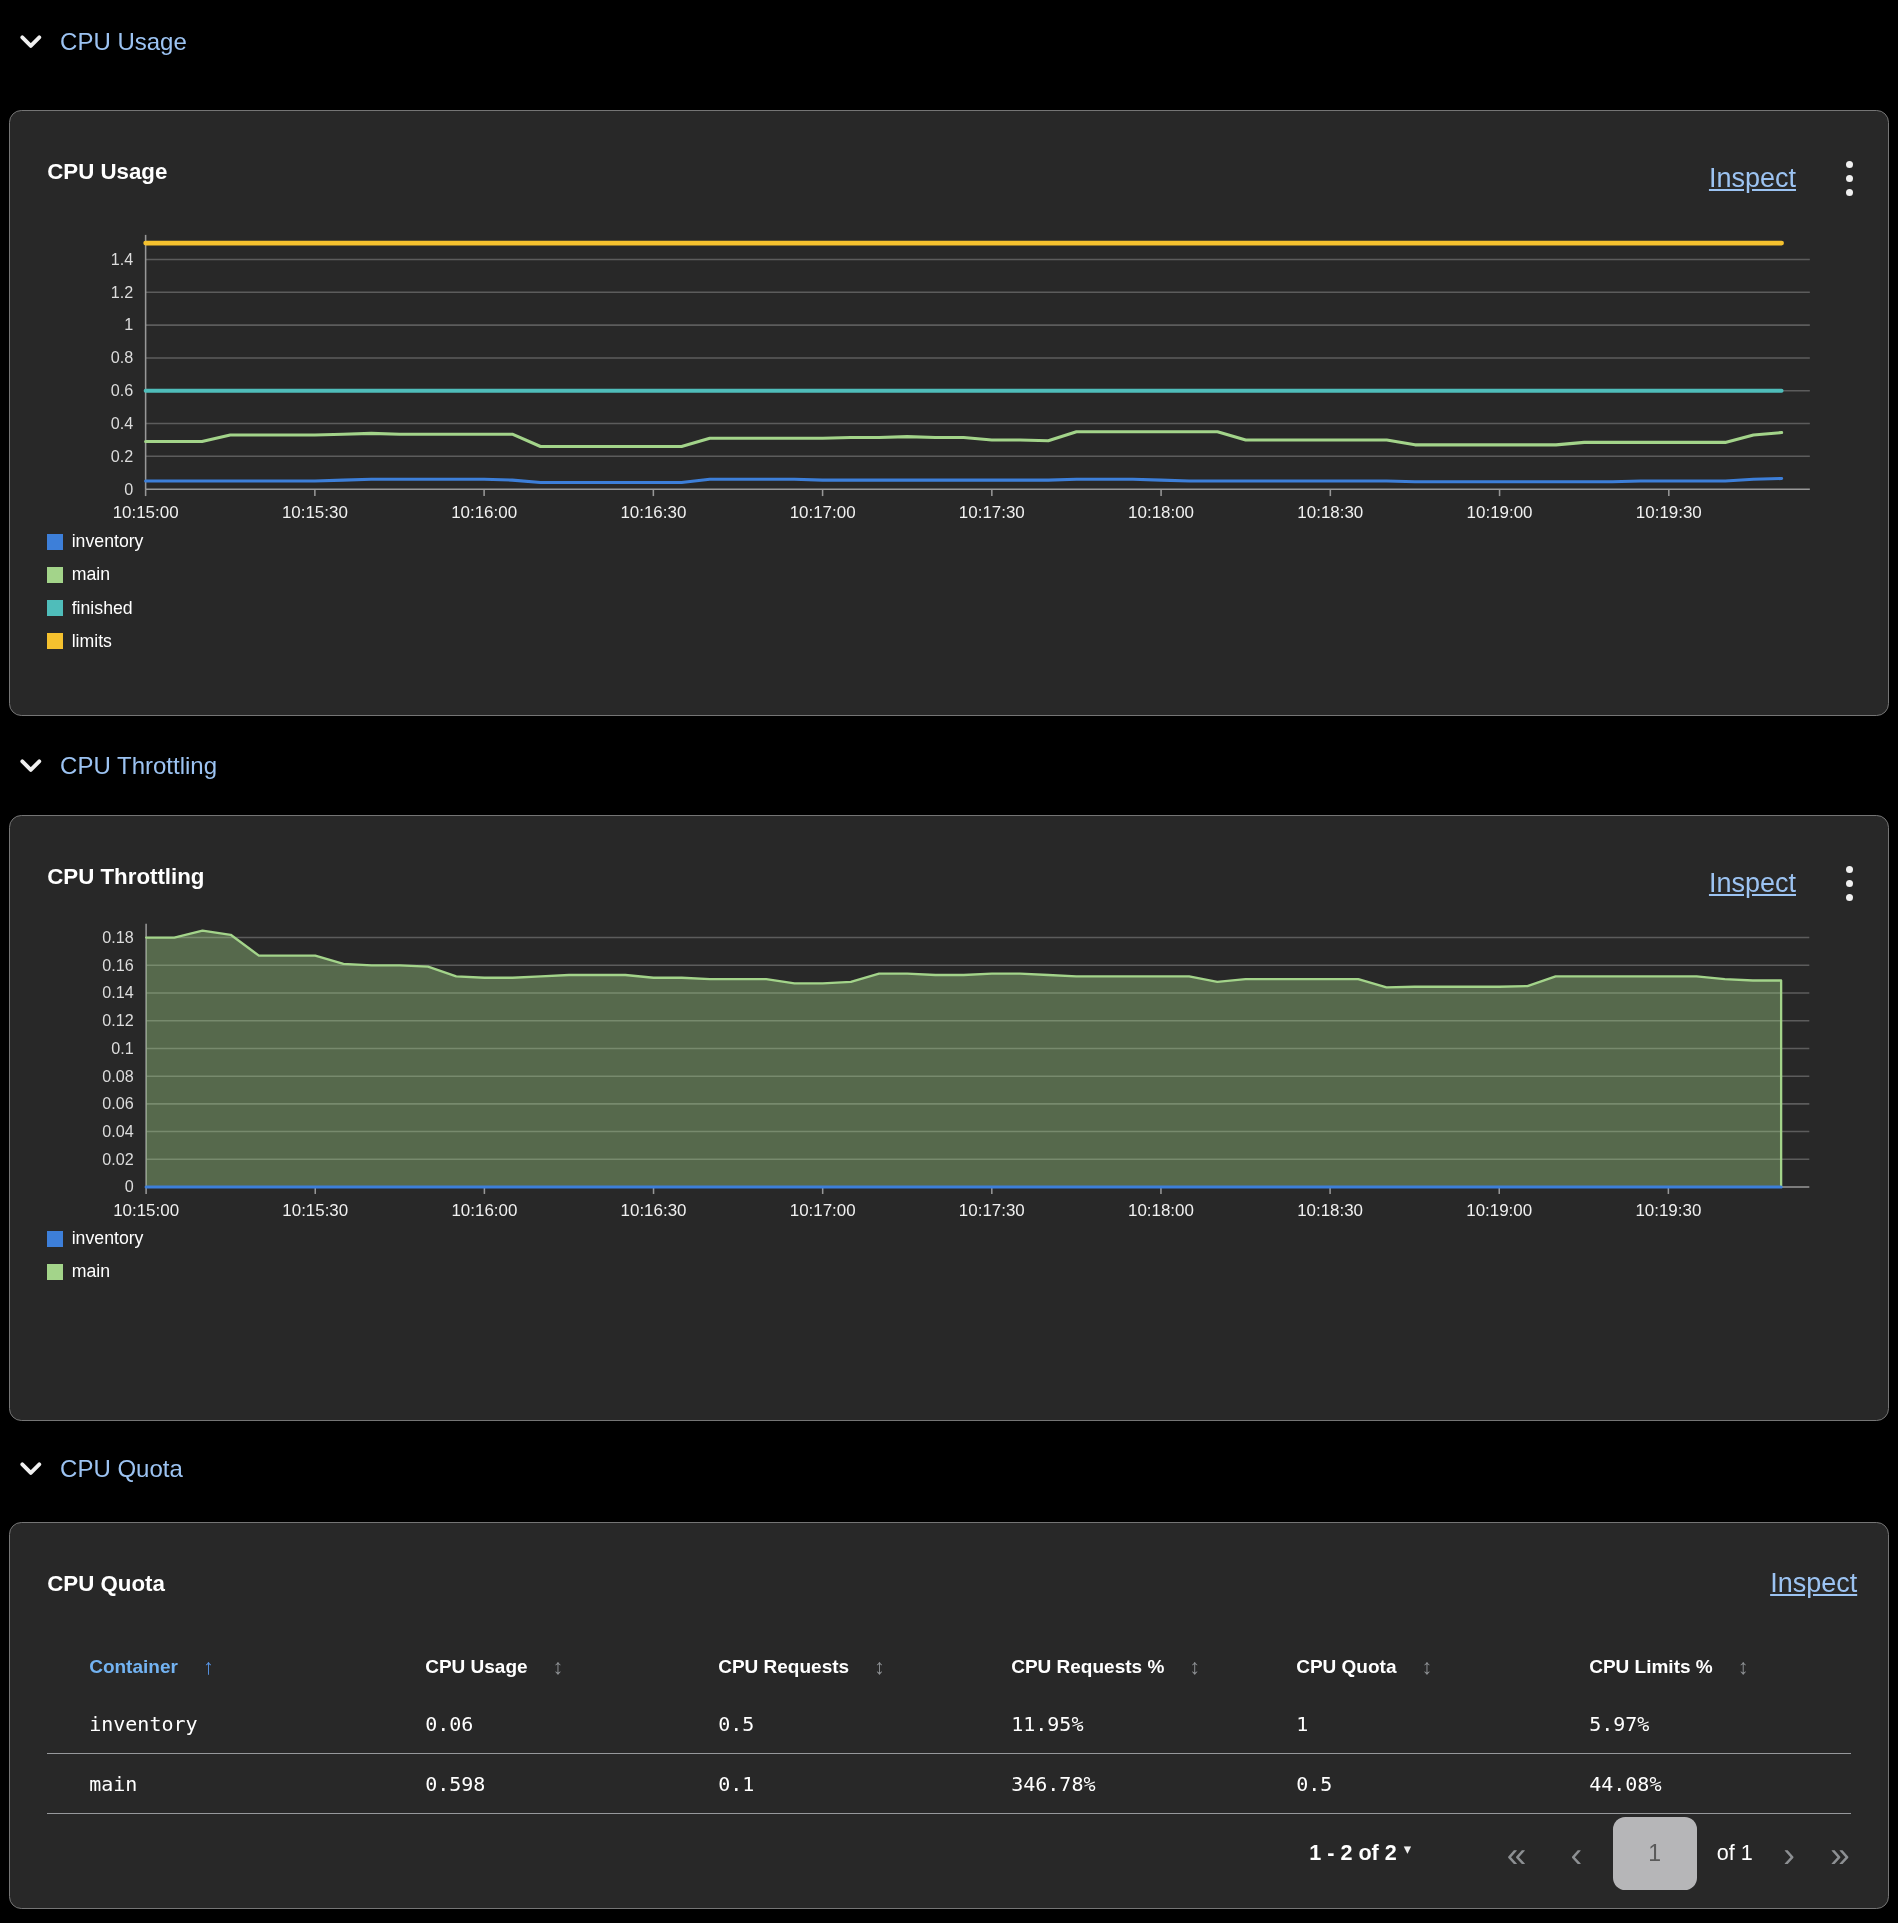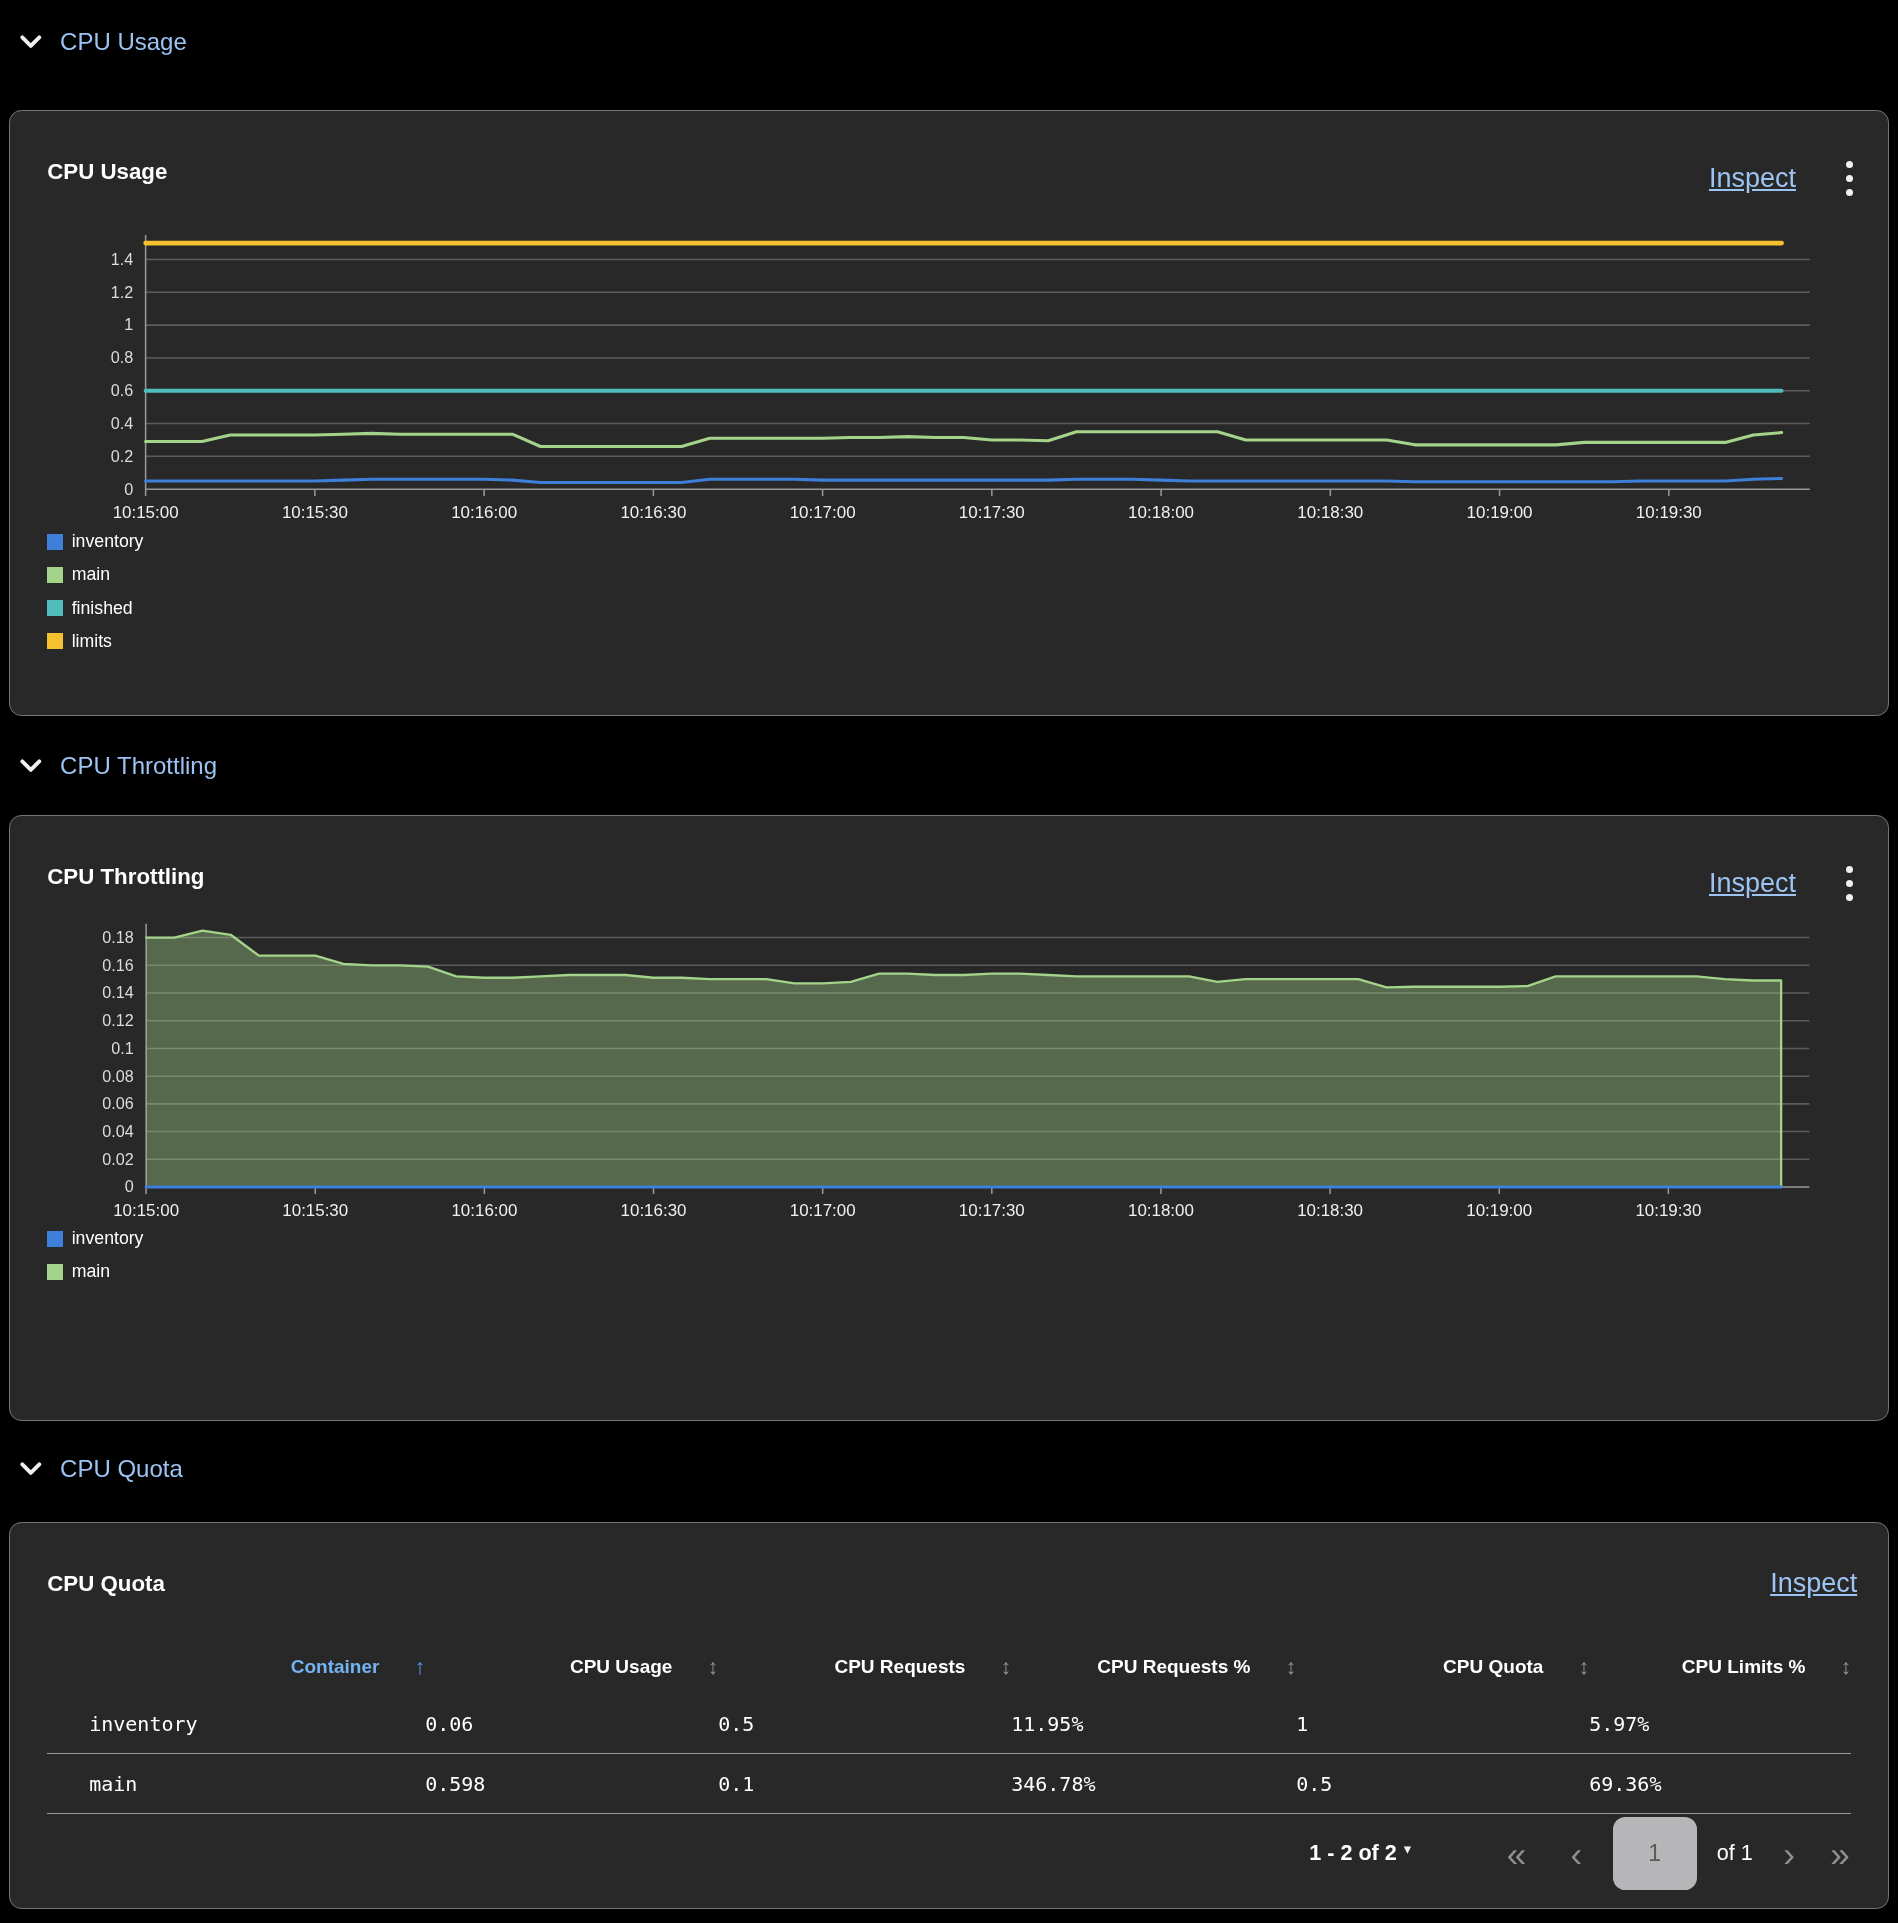--- a/index.html
+++ b/index.html
@@ -24,21 +24,21 @@
 
   .chart-wrap{position:absolute;left:37px;right:37px;}
   .legend{position:absolute;left:37px;display:flex;flex-direction:column;gap:12.3px;}
   .legend-item{display:flex;align-items:center;gap:8.5px;font-size:17.7px;color:#fff;cursor:pointer;}
   .legend-item .sw{width:16px;height:16px;flex:none;}
 
   
   .qtable{position:absolute;left:37px;right:37px;top:116px;}
   .thead,.trow{display:grid;grid-template-columns:378px 293px 293px 285px 293px 1fr;align-items:center;}
   .thead{height:55px;font-weight:bold;font-size:19px;}
-  .th{display:flex;align-items:center;gap:35px;cursor:pointer;justify-content:flex-end;}
+  .th{display:flex;align-items:center;gap:25px;cursor:pointer;}
   .th.first,.td.first{padding-left:42px;}
   .th.sorted{color:#73b3f2;}
   .sort{color:#8d9093;font-size:21.6px;font-weight:normal;}
   .th.sorted .sort{color:#5896e8;font-weight:bold;}
   .trow{height:59px;font-family:"DejaVu Sans Mono","Liberation Mono",monospace;font-size:20px;
     border-bottom:1.5px solid #97999c;}
 
   
   .pagination{position:absolute;right:34px;top:290px;height:80px;display:flex;align-items:center;}
   .range{display:flex;align-items:flex-start;gap:7px;font-weight:bold;font-size:21.6px;
@@ -265,21 +265,21 @@
           <div class="td">11.95%</div>
           <div class="td">1</div>
           <div class="td">5.97%</div>
         </div>
         <div class="trow">
           <div class="td first">main</div>
           <div class="td">0.598</div>
           <div class="td">0.1</div>
           <div class="td">346.78%</div>
           <div class="td">0.5</div>
-          <div class="td">69.36%</div>
+          <div class="td">44.08%</div>
         </div>
       </div>
 
     <div class="pagination">
       <div class="range">
         <span>1 - 2 of 2</span>
         <span class="caret">▾</span>
       </div>
       <button class="pgbtn mr-lg">«</button>
       <button class="pgbtn mr-md">‹</button>

